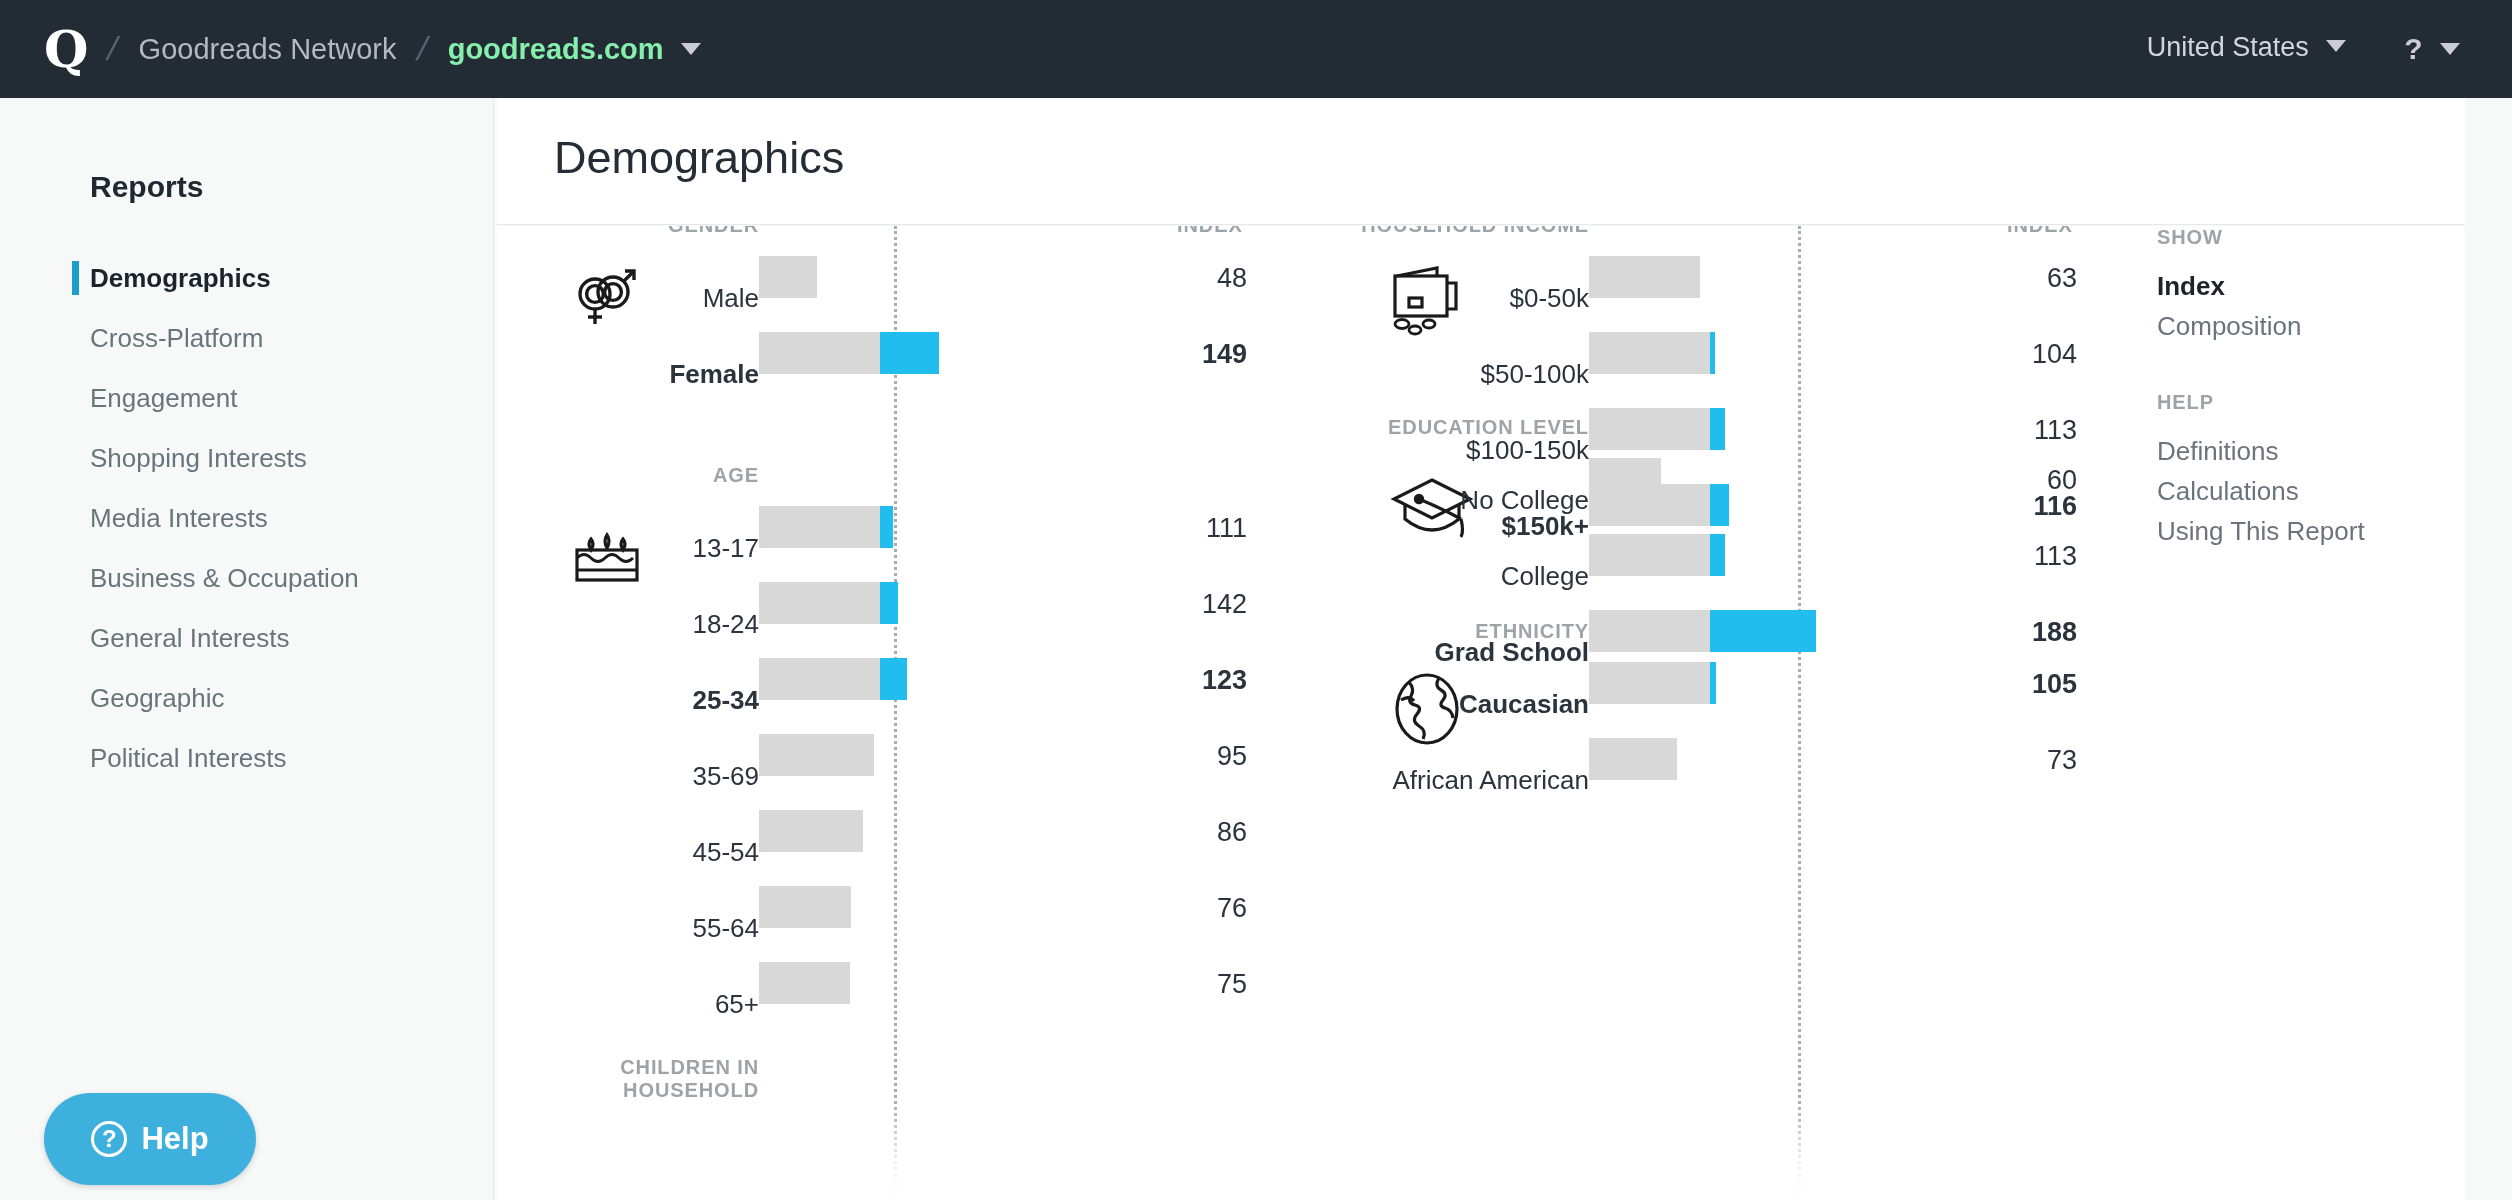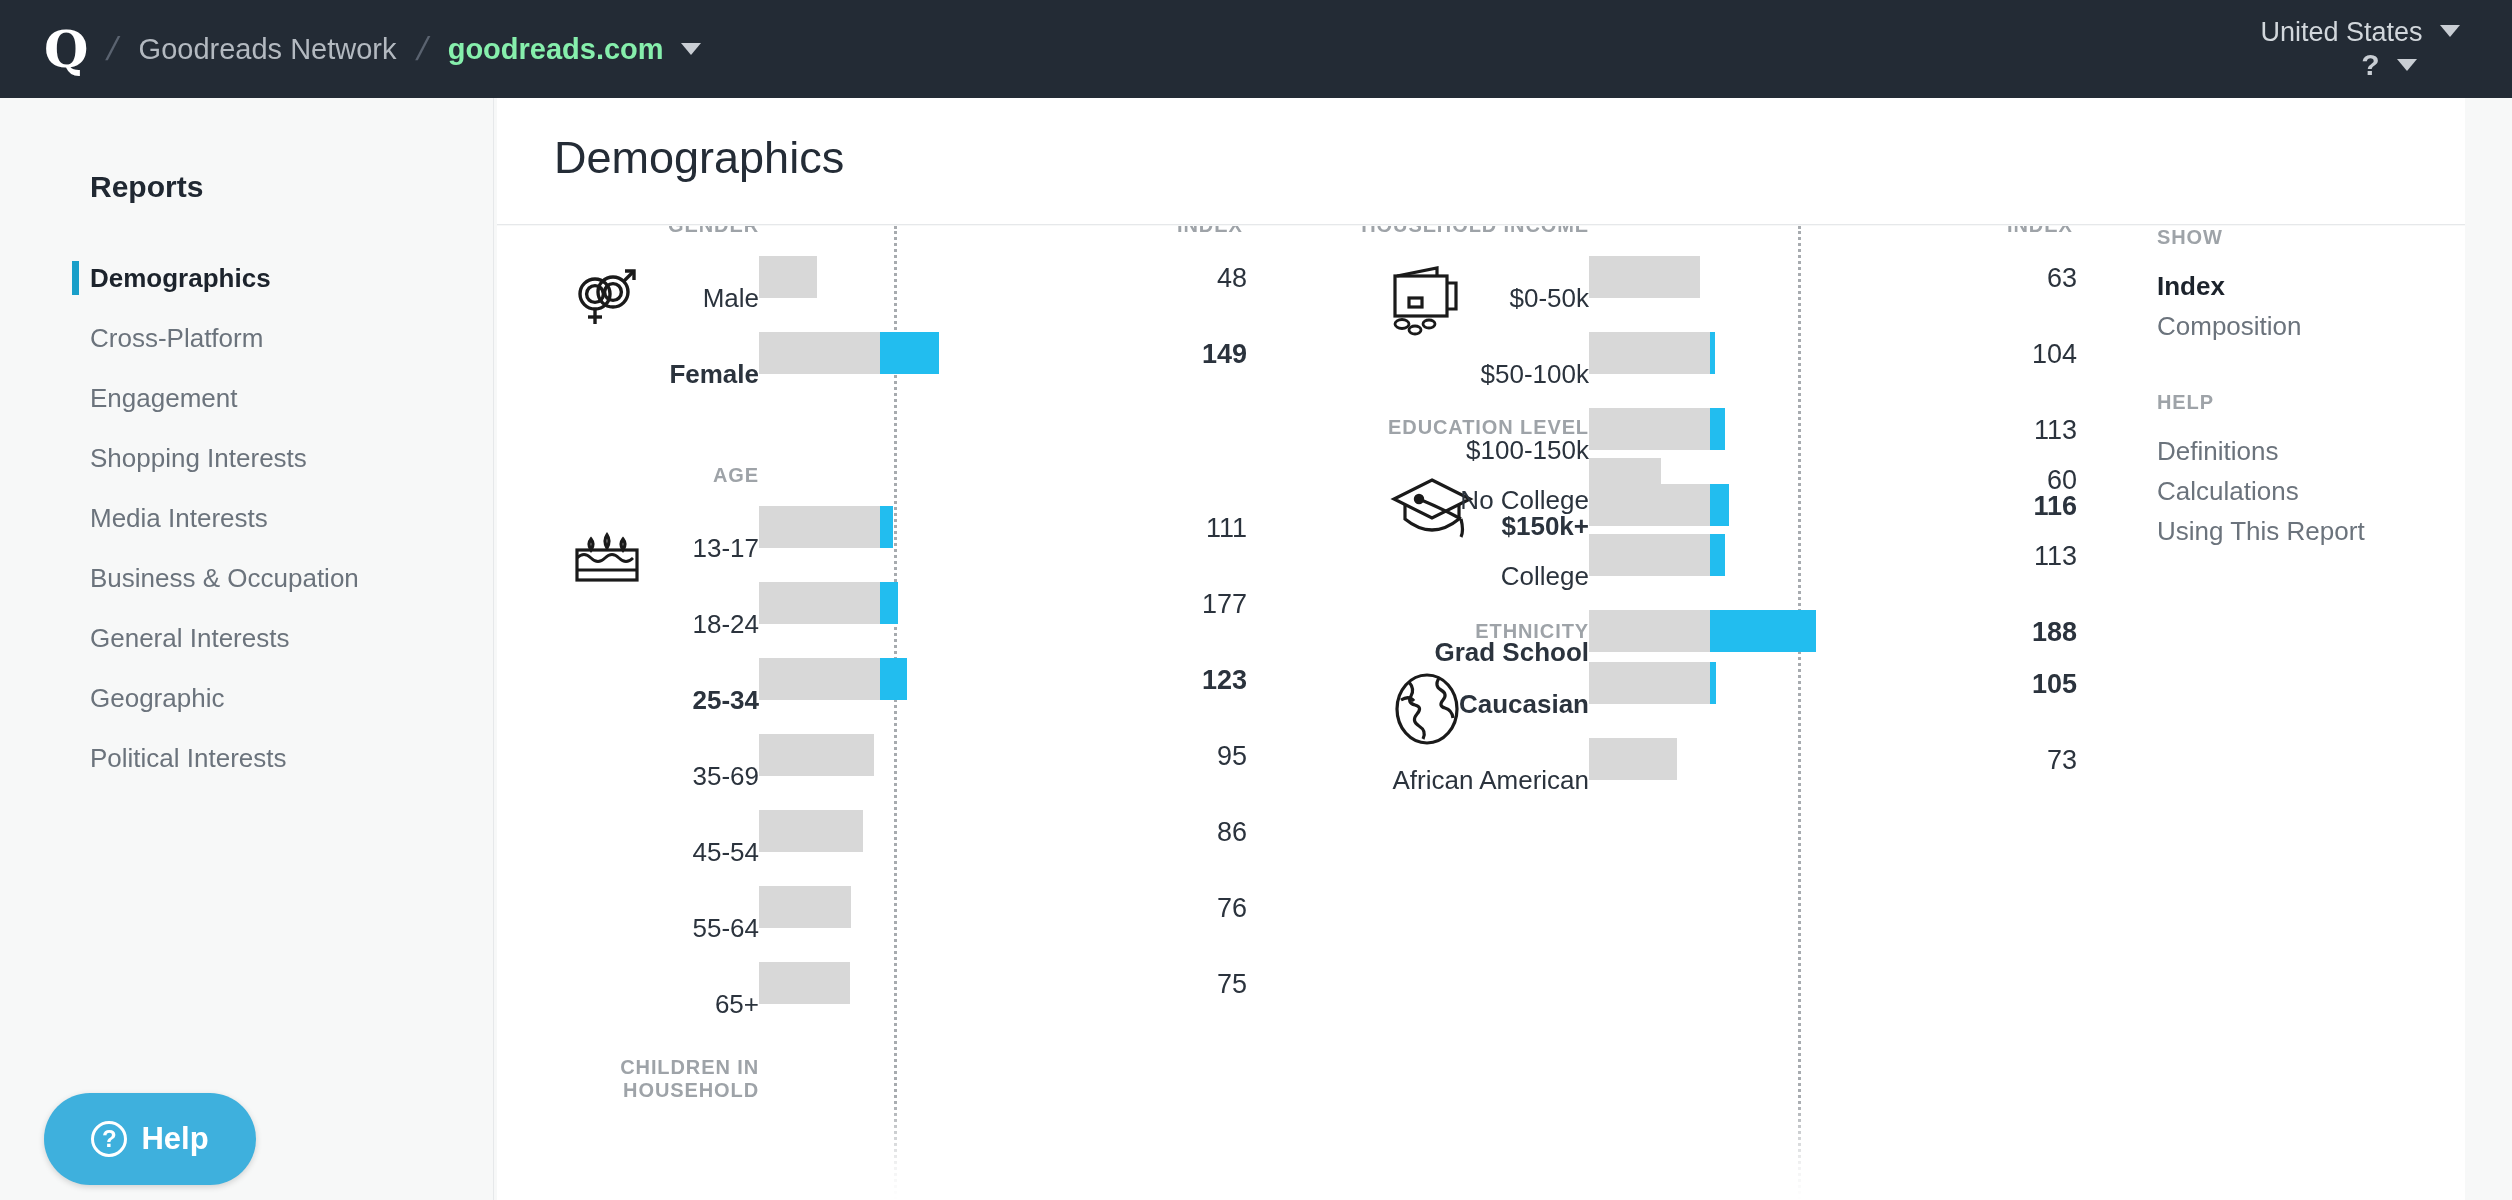--- a/index.html
+++ b/index.html
@@ -48,21 +48,21 @@
     display: inline-block;
     width: 0; height: 0;
     border-left: 10px solid transparent;
     border-right: 10px solid transparent;
     border-top: 12px solid #c9ced4;
     margin-left: 13px;
     vertical-align: 4px;
   }
   .topbar-right {
     margin-left: auto; margin-right: 52px;
-    display: flex; align-items: center; flex-direction: column;
+    display: flex; align-items: flex-start;
   }
   .country { color: #d2d7dc; font-size: 27px; }
   .helpq   { color: #c9ced4; font-size: 30px; font-weight: bold; margin-left: 58px; }
 
   
   .sidebar {
     position: absolute; top: 98px; left: 0;
     width: 494px; height: 1102px;
     background: #f7f8f8;
     border-right: 1px solid #e6e8ea;
@@ -315,21 +315,21 @@
           <div class="barblue" style="left: 120.7px; width: 13.277px;"></div>
         </div>
         <div class="idxval">111</div>
       </div>
       <div class="row" style="top: 346px;">
         <div class="row-label">18-24</div>
         <div class="track" style="width: 138.805px;">
           <div class="bargray" style="width: 120.7px;"></div>
           <div class="barblue" style="left: 120.7px; width: 18.105px;"></div>
         </div>
-        <div class="idxval">177</div>
+        <div class="idxval">142</div>
       </div>
       <div class="row" style="top: 422px;">
         <div class="row-label bold">25-34</div>
         <div class="track" style="width: 148.461px;">
           <div class="bargray" style="width: 120.7px;"></div>
           <div class="barblue" style="left: 120.7px; width: 27.761px;"></div>
         </div>
         <div class="idxval bold">123</div>
       </div>
       <div class="row" style="top: 498px;">

